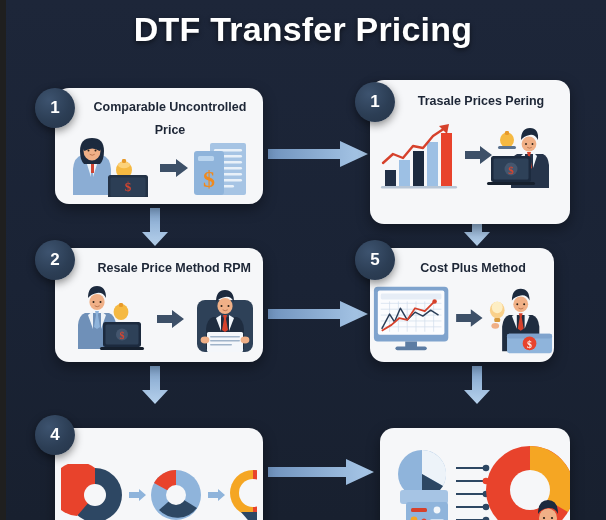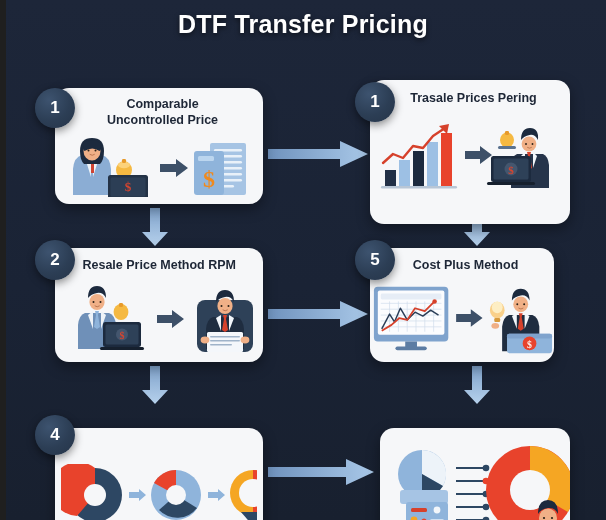--- a/index.html
+++ b/index.html
@@ -25,44 +25,44 @@
     left: 0; top: 0;
     width: 6px; height: 520px;
     background: #1f1f1f;
   }
   .page-title {
     position: absolute;
     left: 0; top: 10px;
     width: 606px;
     text-align: center;
     color: #ffffff;
-    font-size: 25px;
+    font-size: 34px;
     font-weight: bold;
     letter-spacing: 0.2px;
     text-shadow: 0 2px 5px rgba(0,0,0,0.55);
   }
   
   .card {
     position: absolute;
     background: #f6f7f9;
     border-radius: 14px;
     box-shadow: 0 5px 14px rgba(0,0,0,0.38);
     overflow: hidden;
   }
   .card-title {
     position: absolute;
     left: 0; top: 9px;
     width: 100%;
     box-sizing: border-box;
-    padding: 0 27px 0 34px;
+    padding: 0 12px 0 34px;
     text-align: center;
     color: #1d2636;
     font-size: 12.5px;
     font-weight: bold;
-    line-height: 16px;
+    line-height: 23px;
   }
   .card-title.left-align {
     text-align: left;
     padding-left: 22px;
   }
   .badge {
     position: absolute;
     width: 40px; height: 40px;
     border-radius: 50%;
     background: radial-gradient(circle at 35% 30%, #3d536f 0%, #2c3e55 55%, #253448 100%);

